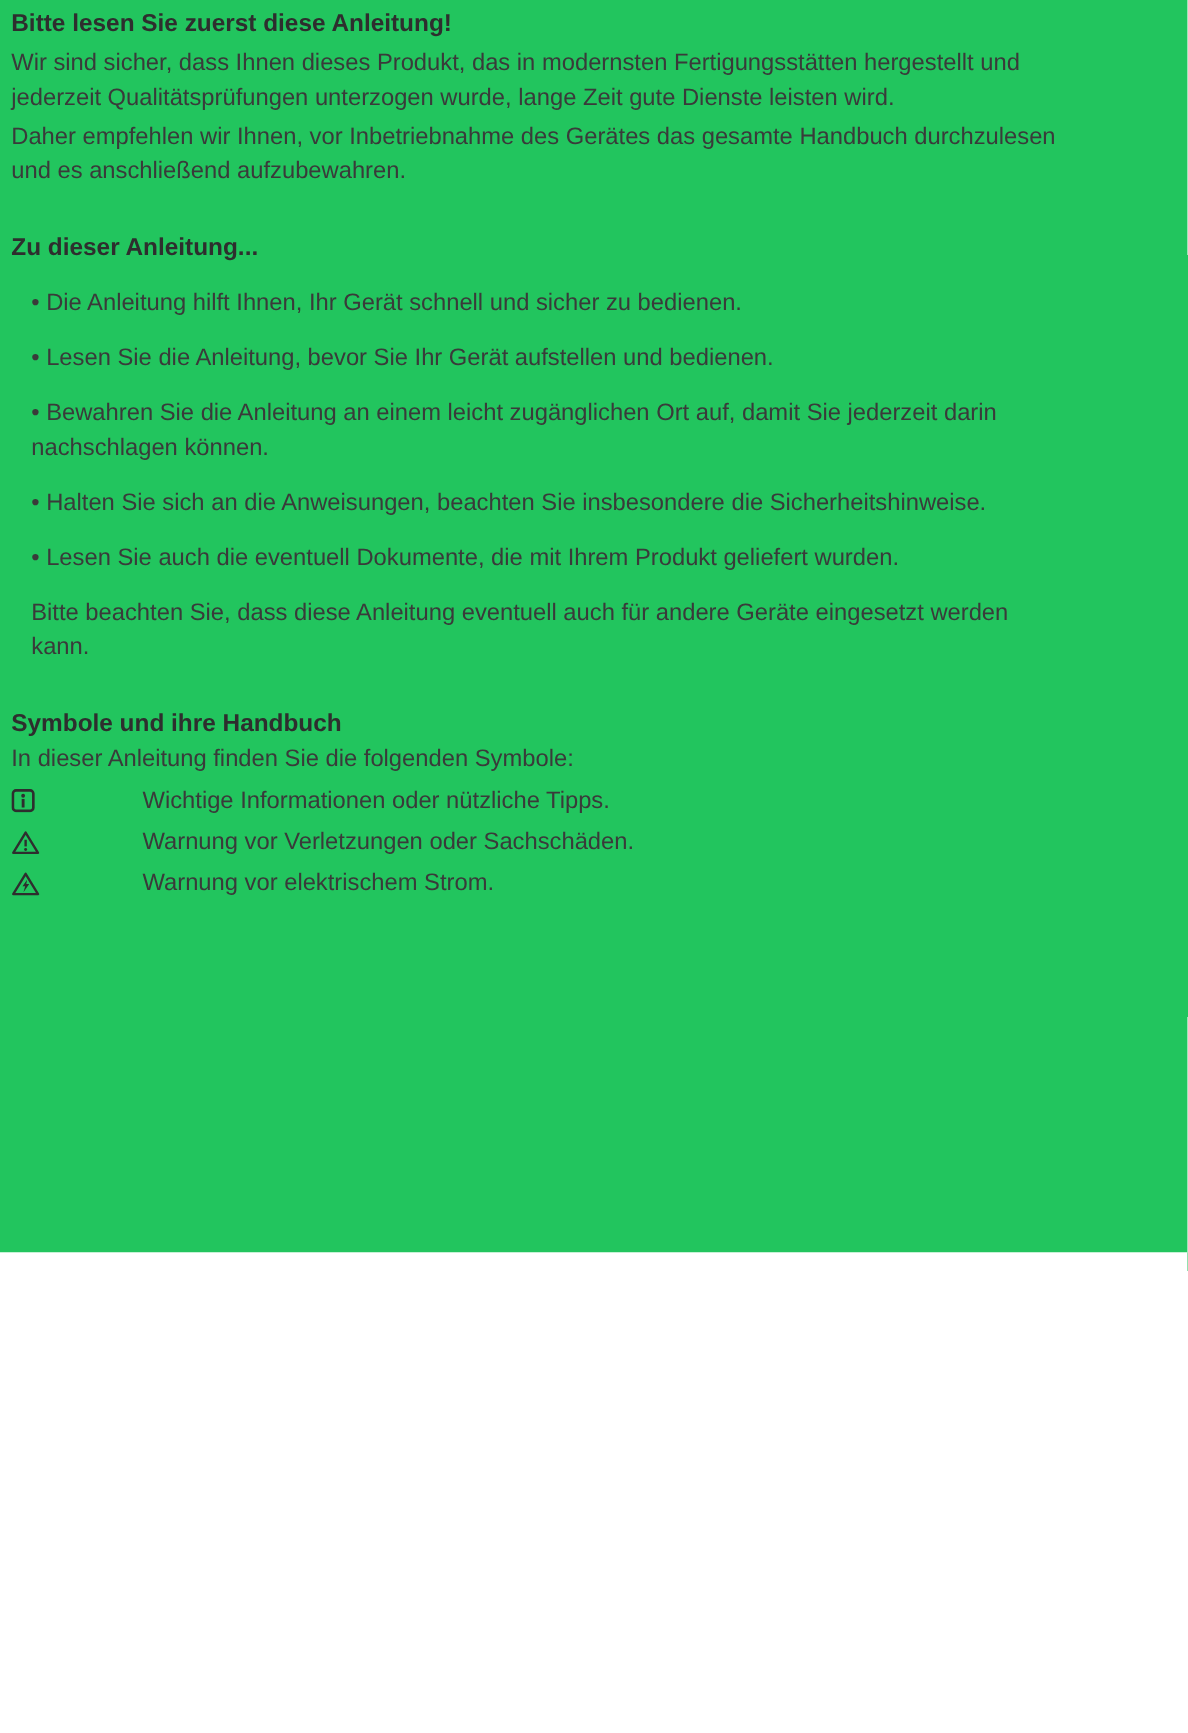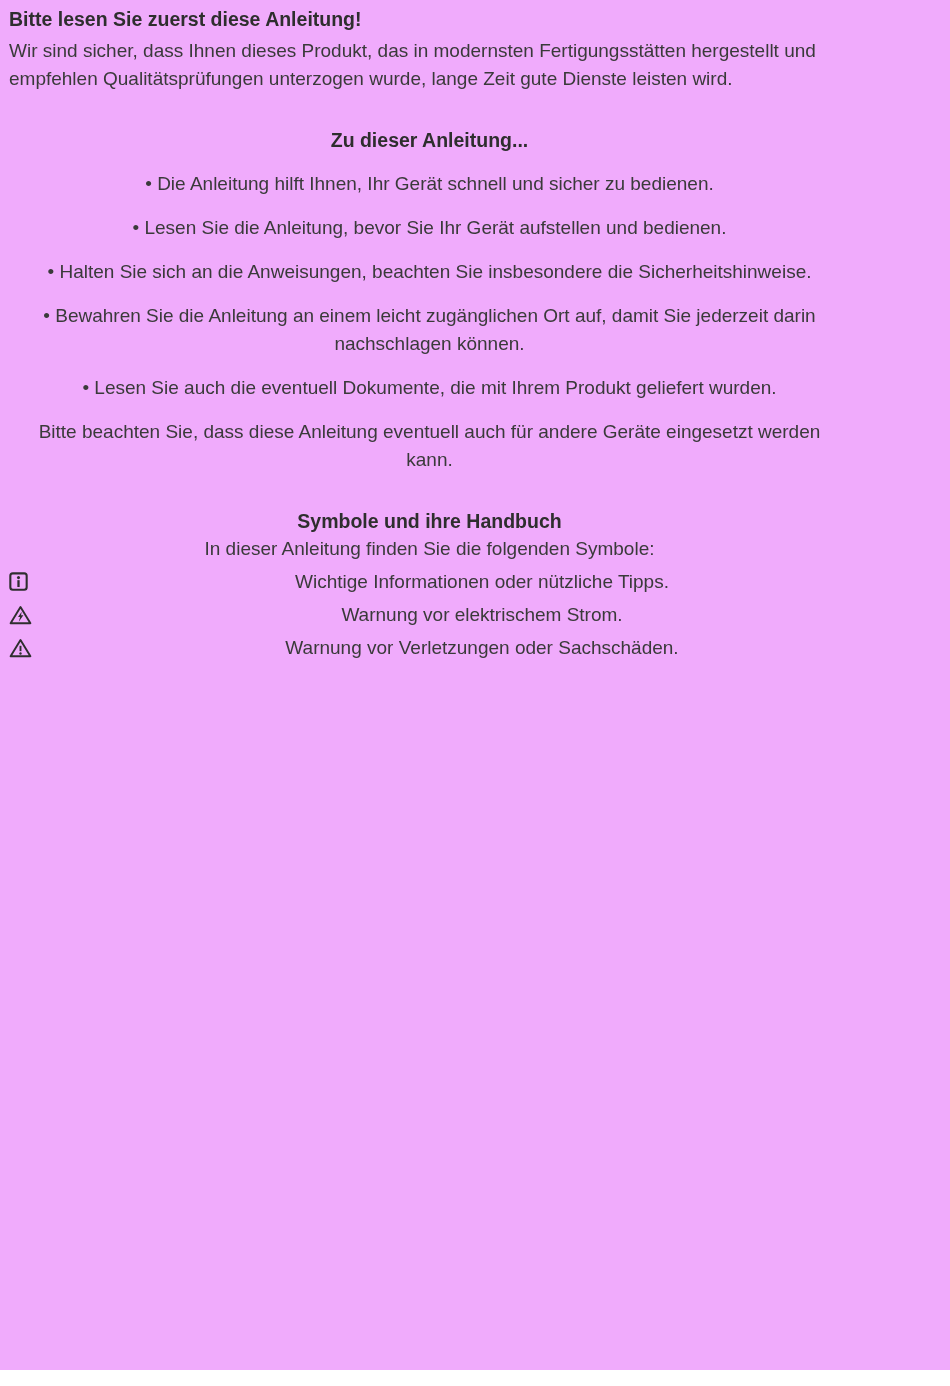--- a/index.html
+++ b/index.html
@@ -3,23 +3,23 @@
 <meta charset="utf-8">
 <style>
   html, body {
     margin: 0;
     padding: 0;
     background: #ffffff;
   }
   .page {
     position: relative;
     width: 950px;
-    height: 1370px;
+    height: 1002px;
     box-sizing: border-box;
-    background: #f0abfc;
+    background: #22c55e;
     padding: 5px 100px 0 9px;
     font-family: "Liberation Sans", "DejaVu Sans", sans-serif;
     font-size: 19px;
     line-height: 1.47;
     color: #3a3a3a;
     overflow: hidden;
   }
   .heading {
     font-weight: bold;
     color: #2e2e2e;
@@ -27,21 +27,20 @@
     font-size: 19.5px;
   }
   .para {
     margin: 0 0 3px 0;
   }
   .para-gap {
     margin-top: 3px;
   }
   .section {
     margin-top: 33px;
-    text-align: center;
   }
   .bullet-list .para {
     margin: 16px;
   }
   .symbols-list {
     margin-top: 5px;
   }
   .symbol-row {
     display: flex;
     align-items: flex-start;
@@ -59,30 +58,31 @@
     display: block;
   }
 </style>
 </head>
 <body>
 
 <div class="page">
 
   <div>
     <h1 class="heading">Bitte lesen Sie zuerst diese Anleitung!</h1>
-    <p class="para para-gap">Wir sind sicher, dass Ihnen dieses Produkt, das in modernsten Fertigungsstätten hergestellt und empfehlen Qualitätsprüfungen unterzogen wurde, lange Zeit gute Dienste leisten wird.</p>
+    <p class="para para-gap">Wir sind sicher, dass Ihnen dieses Produkt, das in modernsten Fertigungsstätten hergestellt und jederzeit Qualitätsprüfungen unterzogen wurde, lange Zeit gute Dienste leisten wird.</p>
+    <p class="para para-gap">Daher empfehlen wir Ihnen, vor Inbetriebnahme des Gerätes das gesamte Handbuch durchzulesen und es anschließend aufzubewahren.</p>
   </div>
 
   <div class="section">
     <h2 class="heading">Zu dieser Anleitung...</h2>
     <div class="bullet-list">
       <p class="para">• Die Anleitung hilft Ihnen, Ihr Gerät schnell und sicher zu bedienen.</p>
       <p class="para">• Lesen Sie die Anleitung, bevor Sie Ihr Gerät aufstellen und bedienen.</p>
+      <p class="para">• Bewahren Sie die Anleitung an einem leicht zugänglichen Ort auf, damit Sie jederzeit darin nachschlagen können.</p>
       <p class="para">• Halten Sie sich an die Anweisungen, beachten Sie insbesondere die Sicherheitshinweise.</p>
-      <p class="para">• Bewahren Sie die Anleitung an einem leicht zugänglichen Ort auf, damit Sie jederzeit darin nachschlagen können.</p>
       <p class="para">• Lesen Sie auch die eventuell Dokumente, die mit Ihrem Produkt geliefert wurden.</p>
       <p class="para">Bitte beachten Sie, dass diese Anleitung eventuell auch für andere Geräte eingesetzt werden kann.</p>
     </div>
   </div>
 
   <div class="section">
     <h2 class="heading">Symbole und ihre Handbuch</h2>
     <p class="para">In dieser Anleitung finden Sie die folgenden Symbole:</p>
 
     <div class="symbols-list">
@@ -95,33 +95,33 @@
             <rect x="8.8" y="8.6" width="2.4" height="7.2" fill="#2e2e2e"></rect>
           </svg>
         </div>
         <div class="symbol-text">Wichtige Informationen oder nützliche Tipps.</div>
       </div>
 
       <div class="symbol-row">
         <div class="symbol-icon-cell icon">
           <svg width="23" height="20" viewBox="0 0 24 21" aria-hidden="true">
             <path d="M12 2.2 L22.4 19.2 L1.6 19.2 Z" fill="none" stroke="#2e2e2e" stroke-width="2" stroke-linejoin="round"></path>
-            <path d="M13.2 7.2 L9.4 12.6 L11.6 12.6 L10.2 17.6 L15 10.8 L12.6 10.8 Z" fill="#2e2e2e"></path>
+            <rect x="11" y="8.2" width="2" height="5.6" fill="#2e2e2e"></rect>
+            <circle cx="12" cy="16.3" r="1.25" fill="#2e2e2e"></circle>
           </svg>
         </div>
-        <div class="symbol-text">Warnung vor elektrischem Strom.</div>
+        <div class="symbol-text">Warnung vor Verletzungen oder Sachschäden.</div>
       </div>
 
       <div class="symbol-row">
         <div class="symbol-icon-cell icon">
           <svg width="23" height="20" viewBox="0 0 24 21" aria-hidden="true">
             <path d="M12 2.2 L22.4 19.2 L1.6 19.2 Z" fill="none" stroke="#2e2e2e" stroke-width="2" stroke-linejoin="round"></path>
-            <rect x="11" y="8.2" width="2" height="5.6" fill="#2e2e2e"></rect>
-            <circle cx="12" cy="16.3" r="1.25" fill="#2e2e2e"></circle>
+            <path d="M13.2 7.2 L9.4 12.6 L11.6 12.6 L10.2 17.6 L15 10.8 L12.6 10.8 Z" fill="#2e2e2e"></path>
           </svg>
         </div>
-        <div class="symbol-text">Warnung vor Verletzungen oder Sachschäden.</div>
+        <div class="symbol-text">Warnung vor elektrischem Strom.</div>
       </div>
 
     </div>
   </div>
 
 </div>
 
 </body></html>

